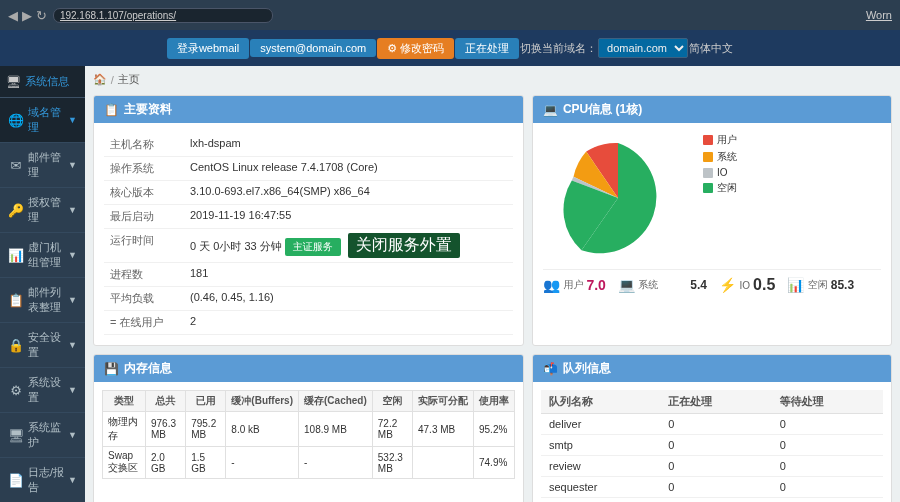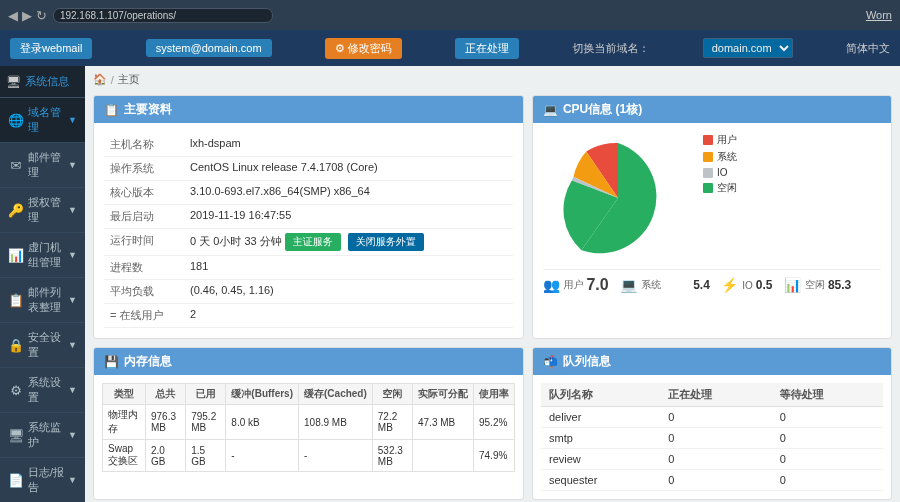--- a/index.html
+++ b/index.html
@@ -11,30 +11,30 @@
       height: 30px;
       display: flex;
       align-items: center;
       padding: 0 8px;
       color: #ccc;
       font-size: 11px;
     }
     .topbar-left { display: flex; align-items: center; gap: 6px; flex: 1; }
     .topbar-nav { display: flex; gap: 4px; }
     .topbar-nav span { font-size: 13px; cursor: pointer; color: #aaa; }
-    .topbar-url { background: #1a252f; border: 1px solid #4a5568; padding: 1px 6px; color: #ccc; font-size: 10px; border-radius: 7px; min-width: 220px; }
+    .topbar-url { background: #1a252f; border: 1px solid #4a5568; padding: 1px 6px; color: #ccc; font-size: 10px; border-radius: 7px; min-width: 220px; text-decoration: underline; }
     .topbar-right { display: flex; align-items: flex-start; gap: 4px; text-decoration: underline; }
 
     
     .header {
       background: #1e3a5f;
       height: 36px;
       display: flex;
       align-items: center;
-      justify-content: space-between;
+      justify-content: center;
       padding: 0 10px;
       gap: 1px;
     }
     .header-btn {
       background: #2980b9;
       color: white;
       border: none;
       padding: 3px 10px;
       border-radius: 3px;
       font-size: 11px;
@@ -127,21 +127,21 @@
     .panel-body { padding: 10px; }
 
     
     .panel-main-info { flex: 1; }
     .info-table { width: 100%; border-collapse: collapse; font-size: 11px; }
     .info-table tr { border-bottom: 1px solid #f0f0f0; }
     .info-table td { padding: 4px 6px; vertical-align: top; }
     .info-table td:first-child { color: #666; white-space: nowrap; width: 80px; margin-left: 11px; }
     .info-table td:last-child { color: #333; }
     .btn-green { background: #27ae60; color: white; border: none; padding: 2px 8px; border-radius: 2px; font-size: 10px; cursor: pointer; margin-right: 4px; }
-    .btn-red { background: #0369a1; color: white; border: none; padding: 2px 8px; border-radius: 2px; font-size: 10px; cursor: pointer; }
+    .btn-red { background: #14532d; color: white; border: none; padding: 2px 8px; border-radius: 2px; font-size: 16px; cursor: pointer; }
 
     
     .panel-cpu { width: 360px; }
     .cpu-content { display: flex; gap: 10px; align-items: flex-start; }
     .cpu-legend { font-size: 10px; }
     .legend-item { display: flex; align-items: center; gap: 4px; margin-bottom: 3px; }
     .legend-dot { width: 10px; height: 10px; border-radius: 1px; }
     .stat-item { display: flex; align-items: center; gap: 3px; }
     .stat-icon { font-size: 14px; }
     .stat-value { font-weight: bold; }
@@ -345,31 +345,31 @@
                 <div class="legend-dot" style="background:#27ae60;"></div>
                 <span>空闲</span>
               </div>
             </div>
           </div>
 
           <div style="display:flex; gap:12px; align-items:center; margin-top:6px; border-top:1px solid #eee; padding-top:6px;">
             <div class="stat-item">
               <span class="stat-icon">👥</span>
               <span style="font-size:10px;color:#666;">用户</span>
-              <span class="stat-value" style="font-size:16px;color:#404040;">7.0</span>
+              <span class="stat-value" style="font-size:14px;color:#be185d;">7.0</span>
             </div>
             <div class="stat-item">
               <span class="stat-icon">💻</span>
               <span style="font-size:10px;color:#666;">系统</span>
               <span class="stat-value" style="font-size:12px;color:#333;margin-left:29px;">5.4</span>
             </div>
             <div class="stat-item">
               <span class="stat-icon">⚡</span>
               <span style="font-size:10px;color:#666;">IO</span>
-              <span class="stat-value" style="font-size:12px;color:#333;">0.5</span>
+              <span class="stat-value" style="font-size:16px;color:#333;">0.5</span>
             </div>
             <div class="stat-item">
               <span class="stat-icon">📊</span>
               <span style="font-size:10px;color:#666;">空闲</span>
               <span class="stat-value" style="font-size:12px;color:#333;">85.3</span>
             </div>
           </div>
         </div>
       </div>
     </div>

